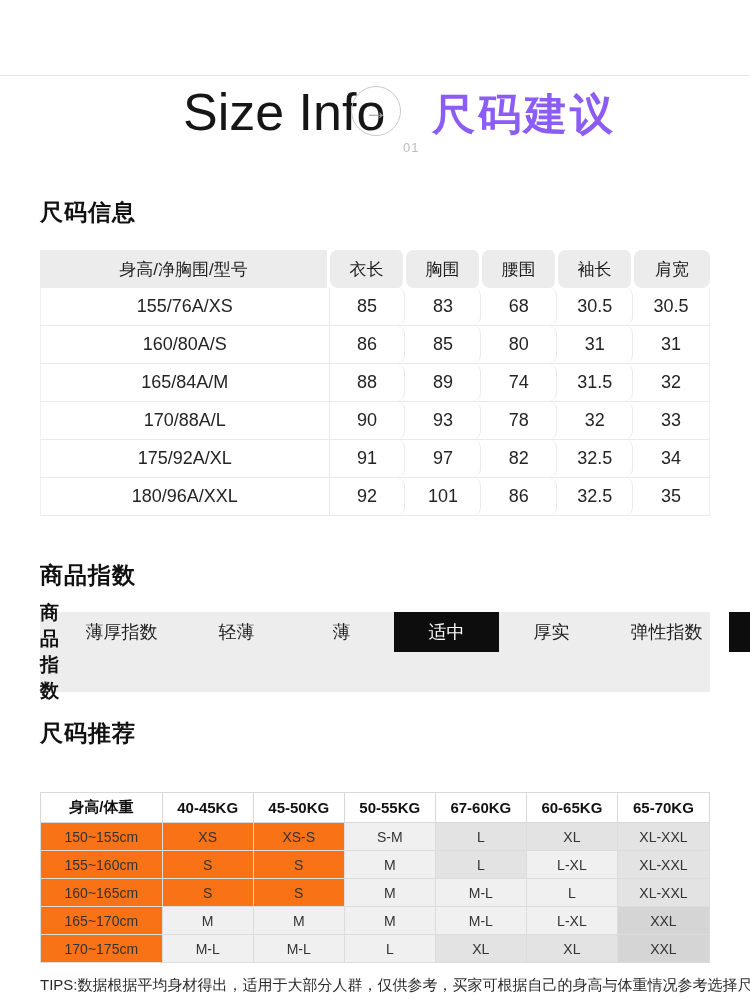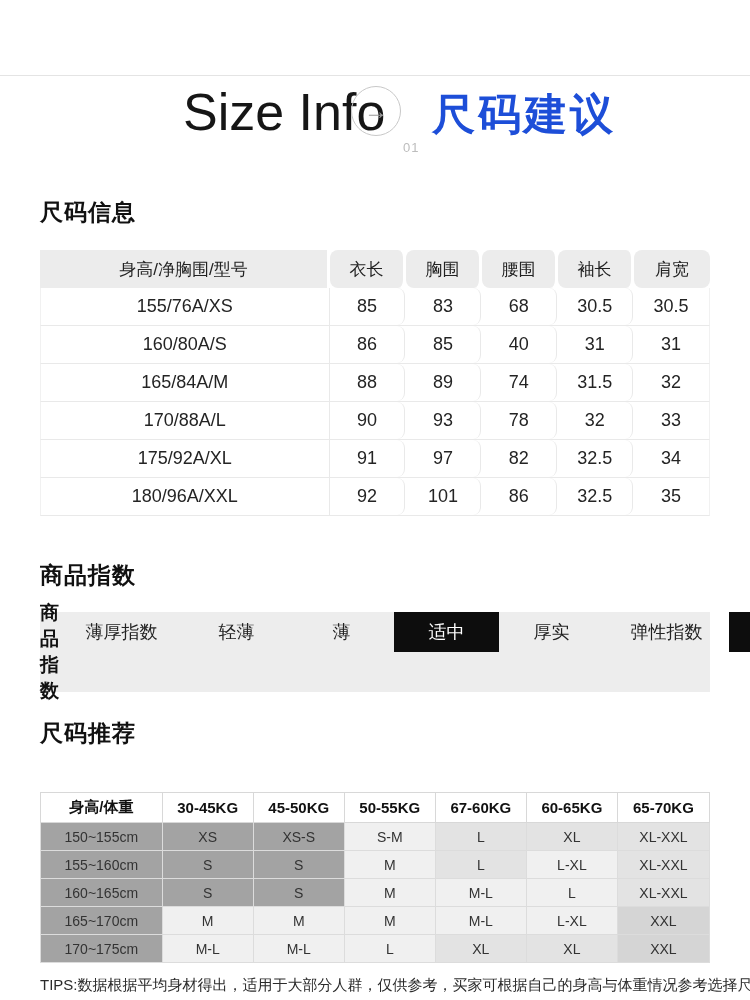--- a/index.html
+++ b/index.html
@@ -8,21 +8,21 @@
     font-family:"Liberation Sans","DejaVu Sans",sans-serif;color:#1a1a1a;
   }
   .abs{position:absolute;}
   
   #top-divider{left:0;top:75px;width:750px;height:1px;background:#e4e4e4;}
   #title-en{left:183px;top:84px;font-size:52px;line-height:56px;font-weight:300;color:#161616;letter-spacing:0px;}
   #title-circle{left:351px;top:86px;width:48px;height:48px;border:1px solid #c8c8c8;border-radius:50%;
     display:flex;align-items:center;justify-content:center;background:transparent;}
   #title-circle .arrow{font-size:24px;color:#9b9b9b;font-weight:300;line-height:1;}
   #title-num{left:403px;top:140px;font-size:13px;color:#bdbdbd;letter-spacing:1px;}
-  #title-cn{left:432px;top:90px;font-size:43px;line-height:48px;font-weight:700;color:#1d4ed8;letter-spacing:3px;}
+  #title-cn{left:432px;top:90px;font-size:43px;line-height:48px;font-weight:700;color:#8b5cf6;letter-spacing:3px;}
   
   .section-heading{font-size:23px;font-weight:700;color:#111;letter-spacing:1px;}
   #heading-size-info{left:40px;top:197px;}
   #heading-product-index{left:40px;top:560px;}
   #heading-size-recommend{left:40px;top:718px;}
   
   #size-table{left:40px;top:250px;width:670px;}
   #size-table .thead{display:flex;height:38px;}
   #size-table .thead .cell{
     background:#ececec;display:flex;align-items:center;justify-content:center;
@@ -45,21 +45,21 @@
   .index-opt{width:105px;display:flex;align-items:center;justify-content:center;font-size:18px;color:#222;}
   .index-opt.selected{background:#0d0d0d;color:#fff;}
   
   #rec-table{left:40px;top:792px;width:670px;border-top:1px solid #d8d8d8;}
   #rec-table .thead{display:flex;height:30px;border-bottom:1px solid #d8d8d8;
     border-left:1px solid #d8d8d8;border-right:1px solid #d8d8d8;box-sizing:border-box;background:#fff;}
   #rec-table .thead .cell{display:flex;align-items:center;justify-content:center;
     font-size:15px;font-weight:700;color:#111;border-right:1px solid #d8d8d8;box-sizing:border-box;}
   #rec-table .thead .cell:last-child{border-right:none;}
   #rec-table .trow{display:flex;height:28px;border-bottom:1px solid #dcdcdc;
-    border-left:1px solid #dcdcdc;border-right:1px solid #dcdcdc;box-sizing:border-box;background:#a3a3a3;}
+    border-left:1px solid #dcdcdc;border-right:1px solid #dcdcdc;box-sizing:border-box;background:#f97316;}
   #rec-table .trow .cell{display:flex;align-items:center;justify-content:center;
     font-size:14px;color:#333;border-right:1px solid #dcdcdc;box-sizing:border-box;}
   #rec-table .trow .cell:last-child{border-right:none;}
   .rt-c0{width:122px;} .rt-c{width:91.3px;}
   .s1{background:#f0f0f0;} .s2{background:#e3e3e3;} .s3{background:#d5d5d5;}
   
   #tips{left:40px;top:976px;width:700px;font-size:15px;color:#2b2b2b;white-space:nowrap;}
 </style>
 </head>
 <body>
@@ -92,21 +92,21 @@
           <div class="cell st-c">85</div>
           <div class="cell st-c">83</div>
           <div class="cell st-c">68</div>
           <div class="cell st-c">30.5</div>
           <div class="cell st-c">30.5</div>
         </div>
         <div class="trow">
           <div class="cell st-c0">160/80A/S</div>
           <div class="cell st-c">86</div>
           <div class="cell st-c">85</div>
-          <div class="cell st-c">40</div>
+          <div class="cell st-c">80</div>
           <div class="cell st-c">31</div>
           <div class="cell st-c">31</div>
         </div>
         <div class="trow">
           <div class="cell st-c0">165/84A/M</div>
           <div class="cell st-c">88</div>
           <div class="cell st-c">89</div>
           <div class="cell st-c">74</div>
           <div class="cell st-c">31.5</div>
           <div class="cell st-c">32</div>
@@ -158,21 +158,21 @@
           <div class="index-opt">弹力</div>
         </div>
       </div>
   </div>
 
   <div class="abs section-heading" id="heading-size-recommend">尺码推荐</div>
 
   <div class="abs" id="rec-table">
     <div class="thead">
         <div class="cell rt-c0">身高/体重</div>
-        <div class="cell rt-c">30-45KG</div>
+        <div class="cell rt-c">40-45KG</div>
         <div class="cell rt-c">45-50KG</div>
         <div class="cell rt-c">50-55KG</div>
         <div class="cell rt-c">67-60KG</div>
         <div class="cell rt-c">60-65KG</div>
         <div class="cell rt-c">65-70KG</div>
       </div>
     <div class="tbody">
         <div class="trow">
           <div class="cell rt-c0">150~155cm</div>
           <div class="cell rt-c">XS</div>

